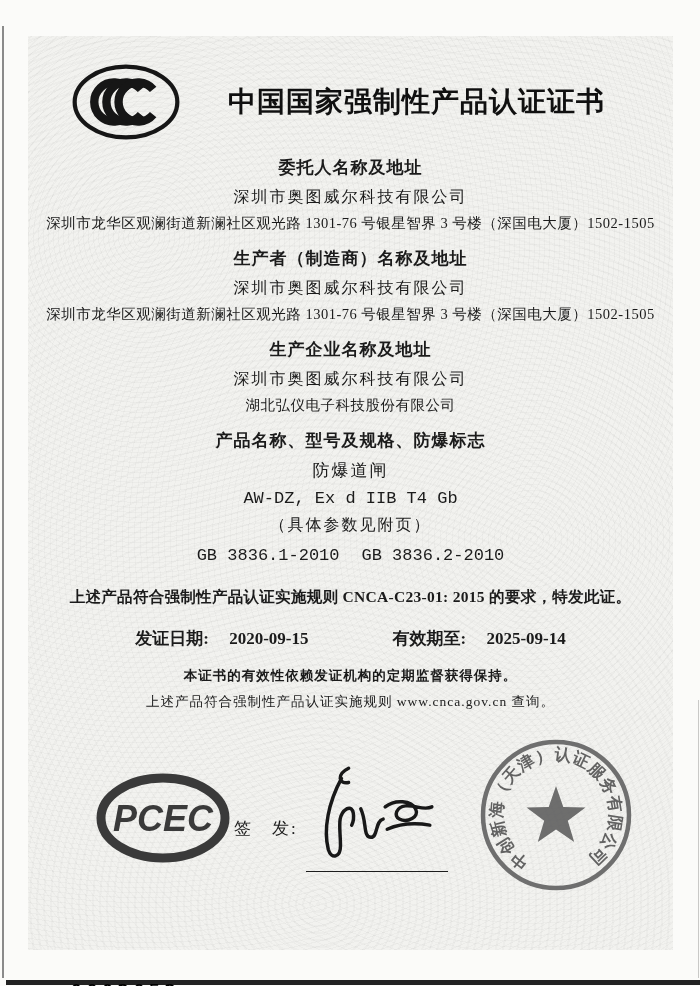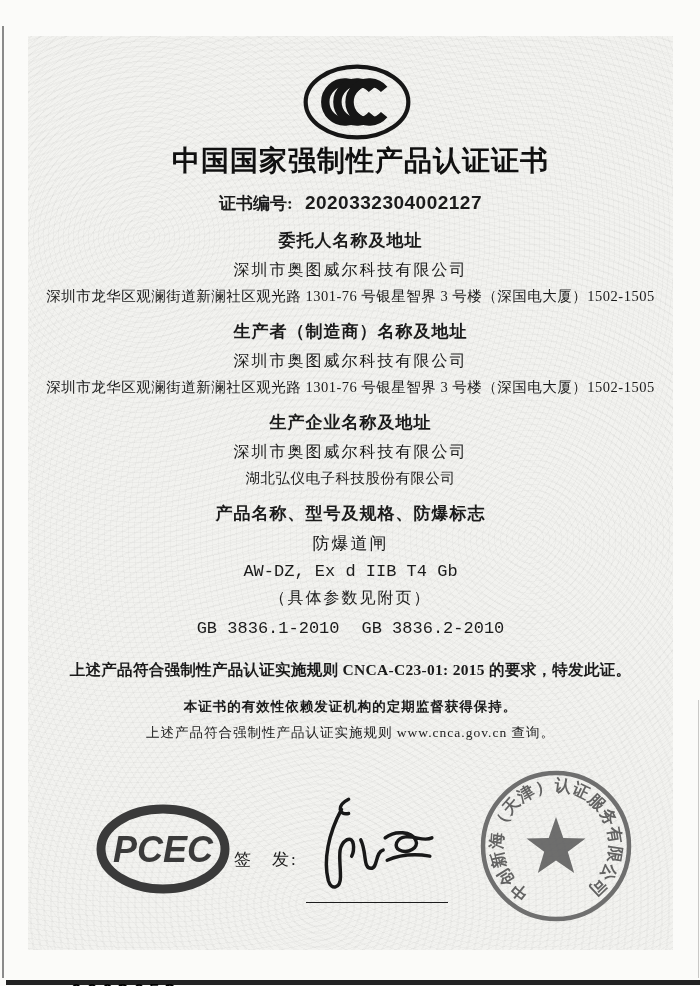--- a/index.html
+++ b/index.html
@@ -21,21 +21,21 @@
   .cert{
     position:absolute;left:28px;top:36px;width:645px;height:914px;
     background-color:#f2f2ef;
     background-image:
       repeating-radial-gradient(circle at 18% 22%, rgba(60,60,60,0.035) 0 1px, rgba(0,0,0,0) 1px 5px),
       repeating-radial-gradient(circle at 78% 55%, rgba(60,60,60,0.03) 0 1px, rgba(0,0,0,0) 1px 6px),
       repeating-radial-gradient(circle at 45% 95%, rgba(60,60,60,0.028) 0 2px, rgba(0,0,0,0) 2px 7px);
     color:#1b1b1b;text-align:center;
   }
 
-  .hdr{display:flex;align-items:center;padding:26px 30px 0 42px;flex-direction:column;}
+  .hdr{display:flex;align-items:center;padding:26px 30px 0 42px;}
   .hdr .logo{width:112px;height:80px;flex:none;}
   .hdr h1{flex:1;margin:0 0 0 8px;font-family:"Liberation Sans","DejaVu Sans",sans-serif;
           font-size:28px;font-weight:bold;letter-spacing:1px;color:#101010;}
 
   .certno{margin-top:12px;font-size:17px;font-weight:bold;}
   .certno .num{font-family:"Liberation Sans","DejaVu Sans",sans-serif;font-size:19px;
                letter-spacing:.5px;margin-left:8px;}
 
   h2.sec{font-size:17px;font-weight:bold;margin:14px 0 0;letter-spacing:1px;}
   .name{font-size:16px;margin-top:8px;letter-spacing:2px;}
@@ -79,24 +79,20 @@
     <div class="hdr">
       <svg class="logo" viewBox="0 0 120 84">
         <ellipse cx="60" cy="42" rx="55" ry="38" fill="none" stroke="#161616" stroke-width="4.5"></ellipse>
         <path d="M 63.1 28.5 A 21 21 0 1 0 63.1 55.5" fill="none" stroke="#161616" stroke-width="9"></path>
         <path d="M 76.1 28.5 A 21 21 0 1 0 76.1 55.5" fill="none" stroke="#161616" stroke-width="9"></path>
         <path d="M 89.1 28.5 A 21 21 0 1 0 89.1 55.5" fill="none" stroke="#161616" stroke-width="9"></path>
       </svg>
       <h1>中国国家强制性产品认证证书</h1>
     </div>
 
-    <div class="certno">
-      <span>证书编号:</span>
-      <span class="num">2020332304002127</span>
-    </div>
 
     <h2 class="sec">委托人名称及地址</h2>
     <div class="name">深圳市奥图威尔科技有限公司</div>
     <div class="addr">深圳市龙华区观澜街道新澜社区观光路 1301-76 号银星智界 3 号楼（深国电大厦）1502-1505</div>
 
     <h2 class="sec">生产者（制造商）名称及地址</h2>
     <div class="name">深圳市奥图威尔科技有限公司</div>
     <div class="addr">深圳市龙华区观澜街道新澜社区观光路 1301-76 号银星智界 3 号楼（深国电大厦）1502-1505</div>
 
     <h2 class="sec">生产企业名称及地址</h2>
@@ -107,20 +103,30 @@
     <div class="prod-line">防爆道闸</div>
     <div class="prod-line mono">AW-DZ, Ex d IIB T4 Gb</div>
     <div class="prod-line" style="font-size:16px">（具体参数见附页）</div>
 
     <div class="std-val">
       <span>GB 3836.1-2010</span><span class="gap"></span><span>GB 3836.2-2010</span>
     </div>
 
     <div class="statement">上述产品符合强制性产品认证实施规则 CNCA-C23-01: 2015 的要求，特发此证。</div>
 
+    <div class="dates">
+      <span>
+        <span>发证日期:</span>
+        <span class="val">2020-09-15</span>
+      </span>
+      <span>
+        <span>有效期至:</span>
+        <span class="val">2025-09-14</span>
+      </span>
+    </div>
 
     <div class="note1">本证书的有效性依赖发证机构的定期监督获得保持。</div>
     <div class="note2">上述产品符合强制性产品认证实施规则 www.cnca.gov.cn 查询。</div>
 
     <div class="signoff">
       <svg class="pcec" viewBox="0 0 142 94">
         <ellipse cx="71" cy="47" rx="62" ry="40" fill="none" stroke="#3a3a3a" stroke-width="9"></ellipse>
         <text x="71" y="60" text-anchor="middle" font-family="Liberation Sans, sans-serif" font-size="36" font-weight="bold" font-style="italic" fill="#3a3a3a">PCEC</text>
       </svg>
 

